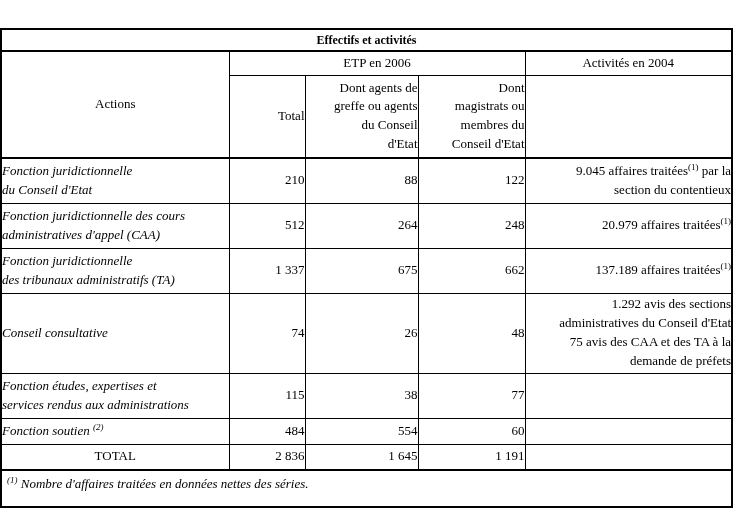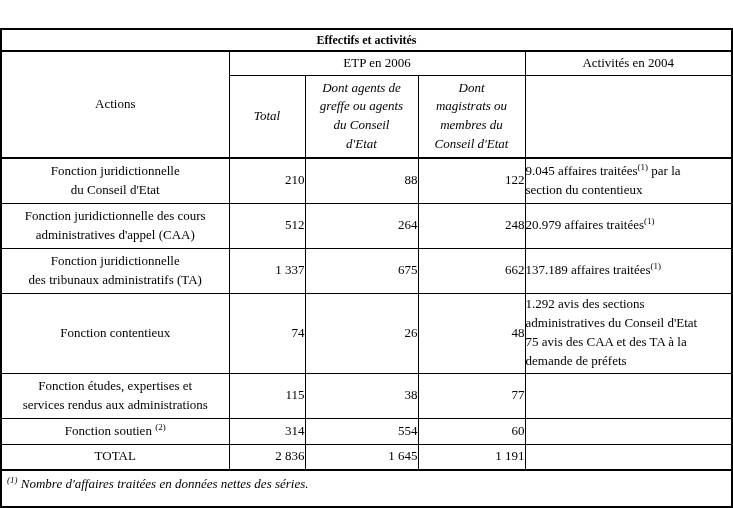--- a/index.html
+++ b/index.html
@@ -54,34 +54,34 @@
   .hb2 { border-bottom-width: 2px !important; }
 
   .group-h {
     font-weight: bold;
     font-size: 14px;
     text-align: center;
   }
   .sub-h {
     font-weight: bold;
     font-size: 13px;
-    text-align: center;
-    font-style: italic;
+    text-align: right;
   }
   .cell-action {
-    text-align: center;
+    text-align: left;
     padding-left: 6px;
     padding-right: 4px;
+    font-style: italic;
   }
   .cell-num {
     text-align: right;
     padding-right: 14px;
   }
   .cell-activity {
-    text-align: left;
+    text-align: right;
     padding-left: 7px;
     padding-right: 4px;
   }
   .total-label {
     font-weight: bold;
     font-size: 14px;
     text-align: center;
   }
   .total-num {
     font-weight: bold;
@@ -159,42 +159,42 @@
         <tr style="height:45px">
           <td class="cell-action">Fonction juridictionnelle
 des tribunaux administratifs (TA)</td>
           <td class="cell-num">1 337</td>
           <td class="cell-num">675</td>
           <td class="cell-num">662</td>
           <td class="cell-activity"><span>137.189 affaires traitées</span><sup>(1)</sup></td>
         </tr>
 
         <tr style="height:80px">
-          <td class="cell-action">Fonction contentieux</td>
+          <td class="cell-action">Conseil consultative</td>
           <td class="cell-num">74</td>
           <td class="cell-num">26</td>
           <td class="cell-num">48</td>
           <td class="cell-activity">1.292 avis des sections
 administratives du Conseil d'Etat
 75 avis des CAA et des TA à la
 demande de préfets</td>
         </tr>
 
         <tr style="height:45px">
           <td class="cell-action">Fonction études, expertises et
 services rendus aux administrations</td>
           <td class="cell-num">115</td>
           <td class="cell-num">38</td>
           <td class="cell-num">77</td>
           <td class="cell-activity"></td>
         </tr>
 
         <tr style="height:26px">
           <td class="cell-action"><span>Fonction soutien </span><sup>(2)</sup></td>
-          <td class="cell-num">314</td>
+          <td class="cell-num">484</td>
           <td class="cell-num">554</td>
           <td class="cell-num">60</td>
           <td class="cell-activity"></td>
         </tr>
 
         <tr style="height:25px">
           <td class="total-label">TOTAL</td>
           <td class="cell-num total-num">2 836</td>
           <td class="cell-num total-num">1 645</td>
           <td class="cell-num total-num">1 191</td>

